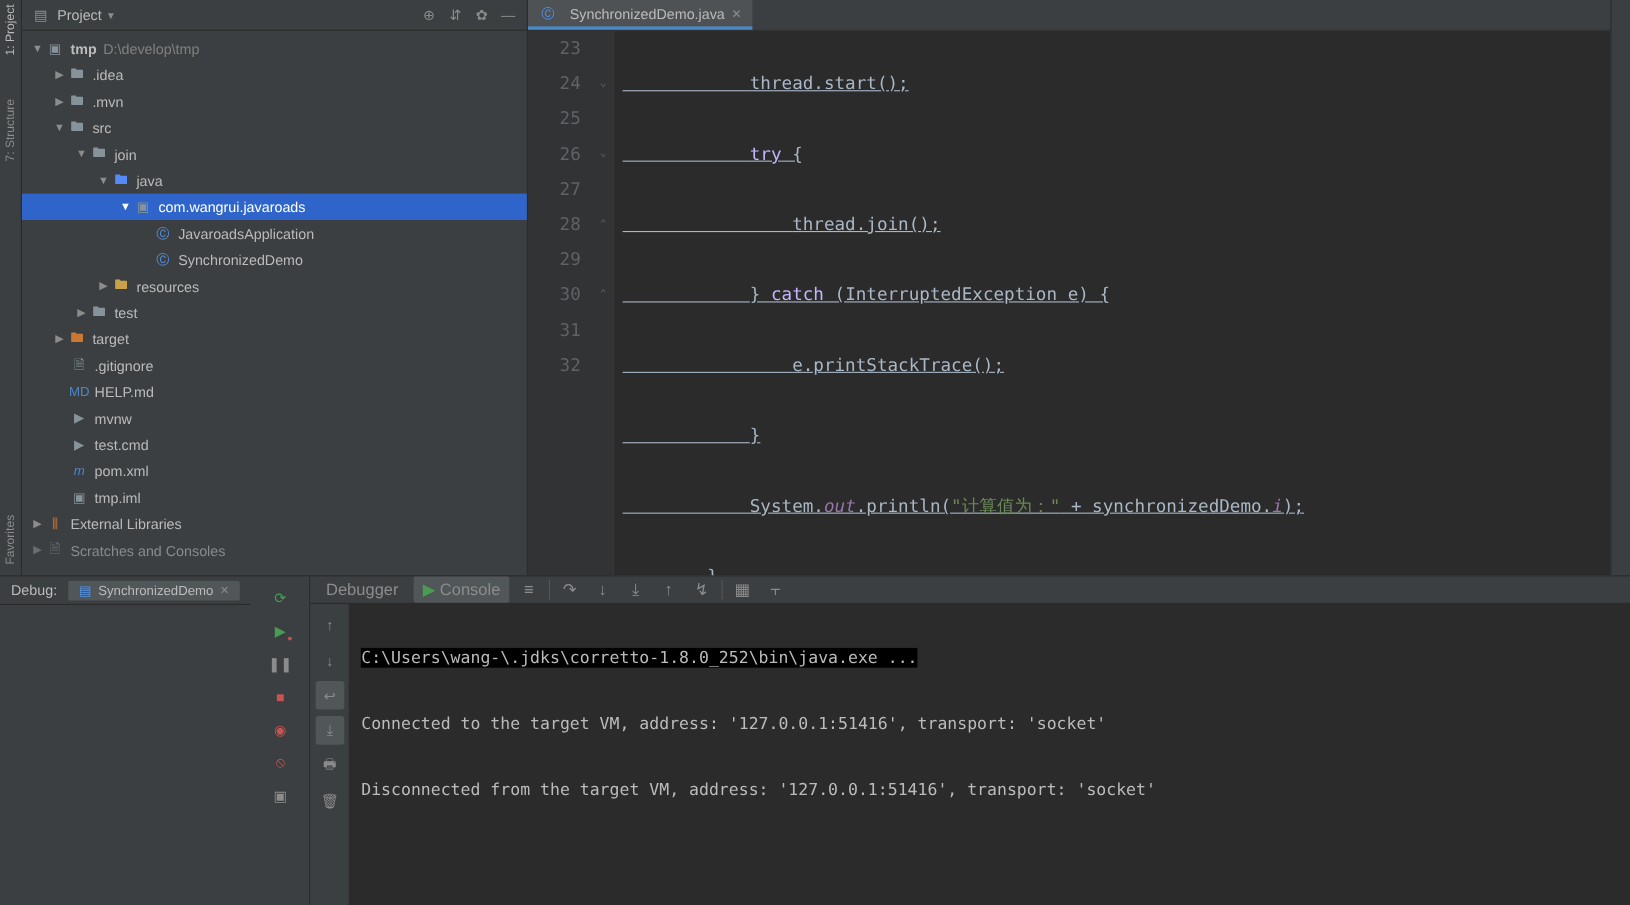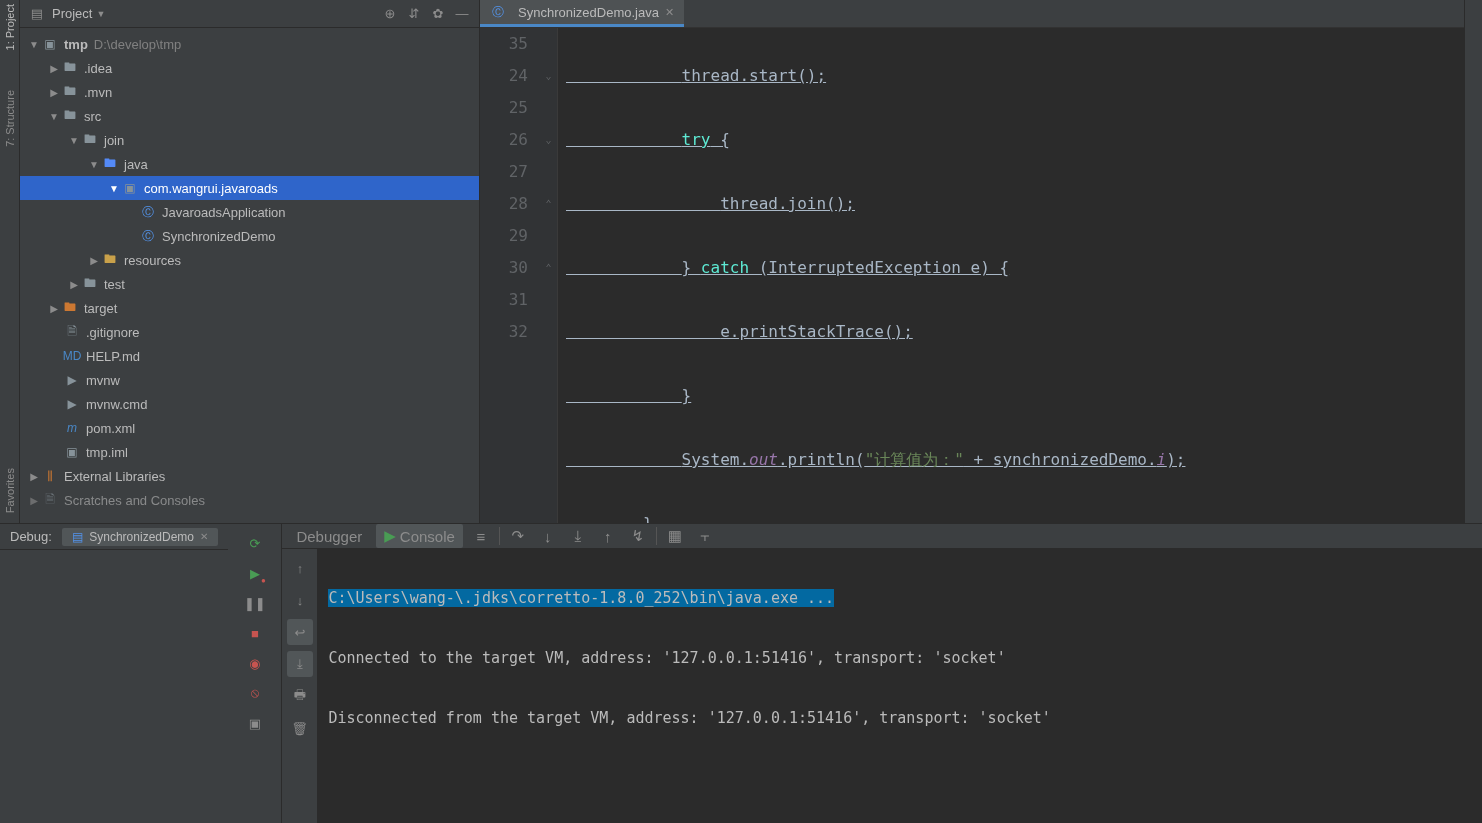--- a/index.html
+++ b/index.html
@@ -170,21 +170,21 @@
   color: #606366;
   font-size: 10px;
 }
 .code {
   flex: 1;
   padding-left: 8px;
   color: #a9b7c6;
   white-space: pre;
   text-decoration: underline;
 }
-.kw { color: #5eead4; }
+.kw { color: #c4b5fd; }
 .str { color: #6a8759; }
 .field { color: #9876aa; font-style: italic; }
 .static { color: #9876aa; font-style: italic; }
 
 .debug-panel {
   height: 300px;
   background: #3c3f41;
   border-top: 1px solid #2b2b2b;
   display: flex;
   flex-direction: row;
@@ -256,21 +256,21 @@
   flex: 1;
   font-family: "Consolas", monospace;
   font-size: 15px;
   line-height: 30px;
   padding: 4px 10px;
   color: #bbbbbb;
   background: #2b2b2b;
   white-space: pre-wrap;
   position: relative;
 }
-.console .cmd { background: #0369a1; }
+.console .cmd { background: #000000; }
 .divider { width:1px; height:18px; background:#555; }
 
 .right-strip {
   width: 18px;
   background: #3c3f41;
   border-left: 1px solid #2b2b2b;
 }
 </style>
 </head>
 <body>
@@ -363,21 +363,21 @@
       <div class="tree-row" style="padding-left:44px">
           <span class="icon file-icn" style="color:#4a88c7">MD</span>
           <span class="tree-label">HELP.md</span>
         </div>
       <div class="tree-row" style="padding-left:44px">
           <span class="icon file-icn">▶</span>
           <span class="tree-label">mvnw</span>
         </div>
       <div class="tree-row" style="padding-left:44px">
           <span class="icon file-icn">▶</span>
-          <span class="tree-label">mvnw.cmd</span>
+          <span class="tree-label">test.cmd</span>
         </div>
       <div class="tree-row" style="padding-left:44px">
           <span class="icon file-icn" style="color:#4a88c7;font-style:italic">m</span>
           <span class="tree-label">pom.xml</span>
         </div>
       <div class="tree-row" style="padding-left:44px">
           <span class="icon file-icn">▣</span>
           <span class="tree-label">tmp.iml</span>
         </div>
       <div class="tree-row" style="padding-left:8px">
@@ -396,21 +396,21 @@
   <div class="editor-area">
     <div class="tab-bar">
       <div class="tab active">
         <span class="icon java-cls">Ⓒ</span>
         <span>SynchronizedDemo.java</span>
         <span class="close">✕</span>
       </div>
     </div>
     <div class="editor">
       <div class="gutter">
-        <div>35</div>
+        <div>23</div>
         <div>24</div>
         <div>25</div>
         <div>26</div>
         <div>27</div>
         <div>28</div>
         <div>29</div>
         <div>30</div>
         <div>31</div>
         <div>32</div>
       </div>

